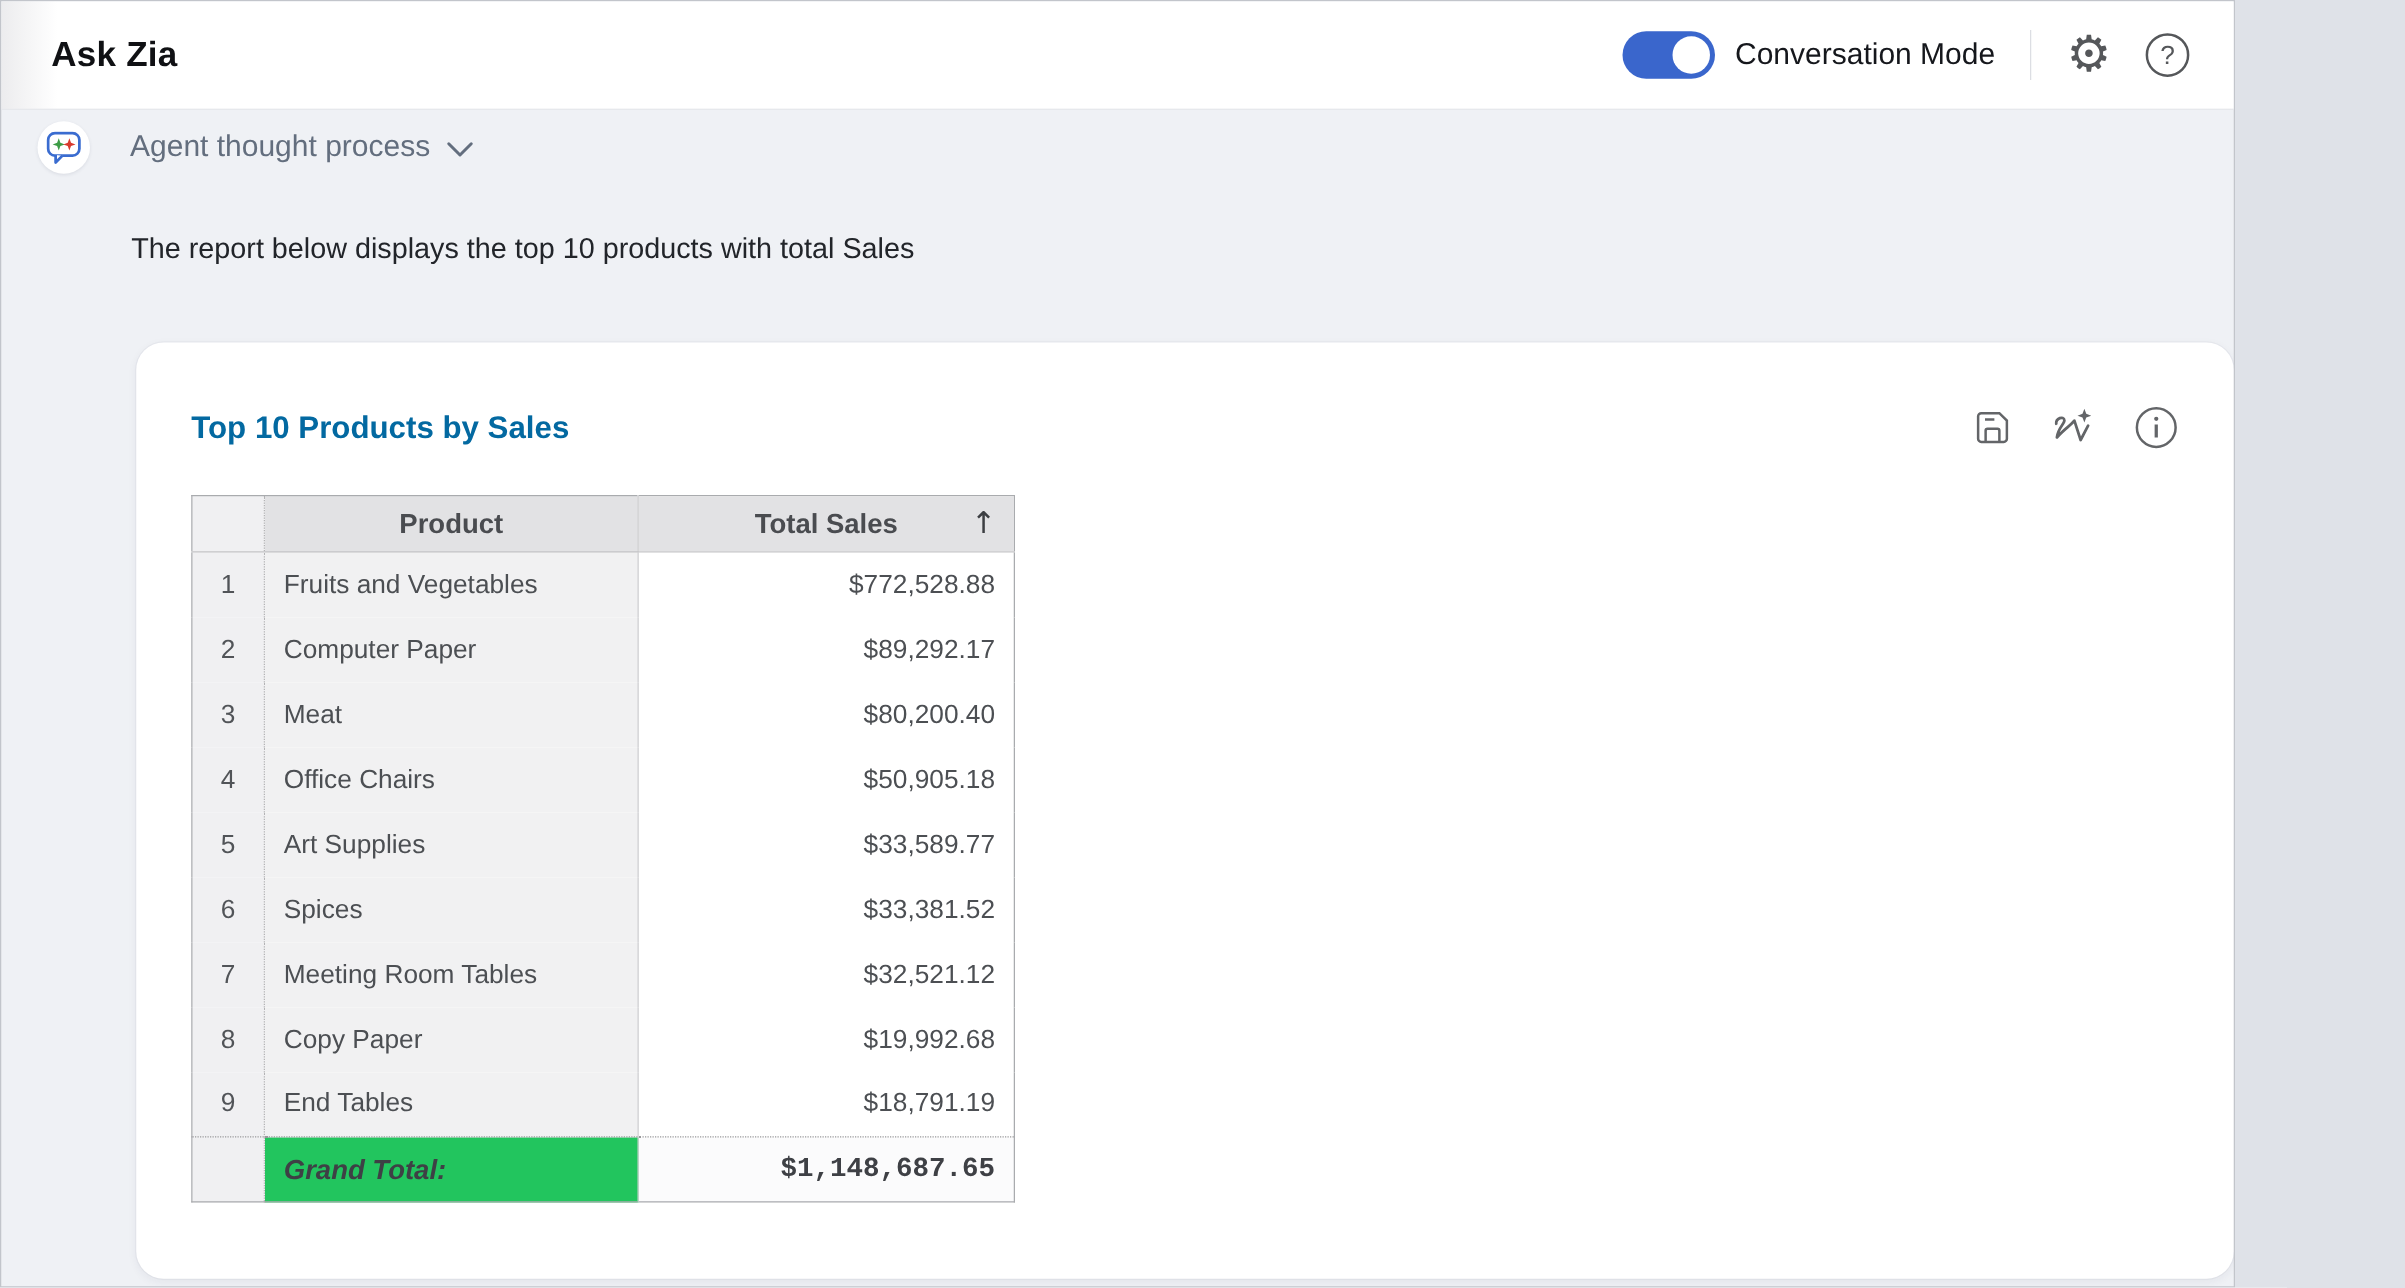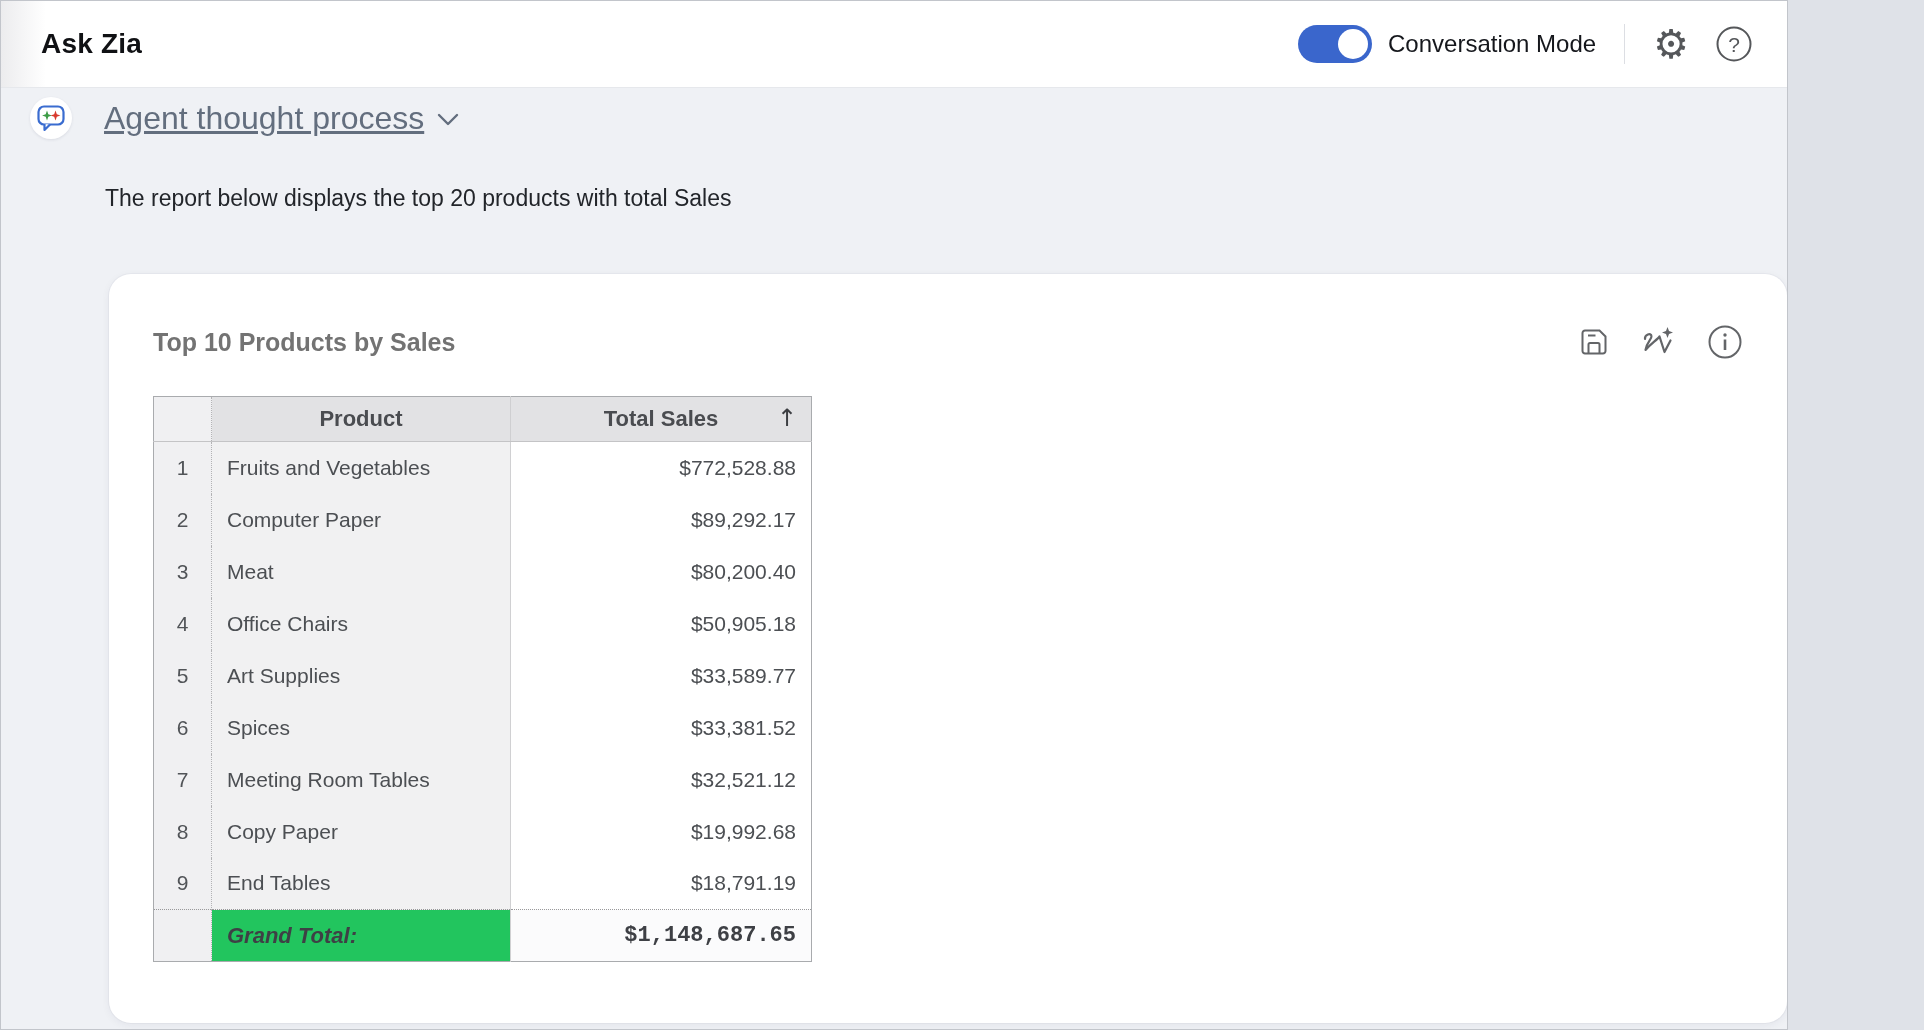--- a/index.html
+++ b/index.html
@@ -22,33 +22,33 @@
   .toggle .knob { position:absolute; top:4px; right:4px; width:30px; height:30px; border-radius:50%; background:#fff; }
   .conv-label { font-size:24px; color:#15171c; margin-left:16px; }
   .vdivider { width:1px; height:40px; background:#dcdee3; margin:0 28px; }
   button.icon-btn { background:none; border:0; padding:0; cursor:pointer; display:flex; align-items:center; justify-content:center; color:#55575a; }
   .gear-glyph { font-family:"DejaVu Sans", sans-serif; font-size:40px; line-height:1; color:#55575a; }
   .icon-gap { margin-left:26px; }
   
   .thought { position:absolute; top:96px; left:29px; display:flex; align-items:center; }
   .avatar { width:42px; height:42px; border-radius:50%; background:#fff; box-shadow:0 1px 3px rgba(40,50,80,.10); display:flex; align-items:center; justify-content:center; }
   .thought-toggle { display:flex; align-items:center; margin-left:32px; cursor:pointer; background:none; border:0; padding:0; }
-  .thought-label { font-size:32px; color:#636e7e;text-decoration:underline; }
+  .thought-label { font-size:24px; color:#636e7e; }
   .chev { margin-left:13px; margin-top:3px; }
   
   .message { position:absolute; top:184px; left:104px; font-size:23px; color:#22252a; }
   
   .card {
     position:absolute; top:273px; left:108px; width:1678px; height:749px;
     background:#fff; border-radius:22px;
     box-shadow:0 2px 8px rgba(30,40,70,.06), 0 0 0 1px rgba(30,40,70,.03);
     padding:50px 44px 0 44px;
   }
   .card-head { display:flex; align-items:center; justify-content:space-between; margin-bottom:36px; }
-  .card-title { font-size:25px; font-weight:700; color:#737373; }
+  .card-title { font-size:25px; font-weight:700; color:#0369a1; }
   .card-actions { display:flex; align-items:center; gap:30px; }
   .card-actions button { color:#636568; }
   
   table.report { border-collapse:collapse; border:1px solid #a9abae; table-layout:fixed; }
   col.c-num { width:58px; } col.c-prod { width:299px; } col.c-val { width:301px; }
   th, td { font-family:"Liberation Sans", sans-serif; }
   thead th { height:45px; font-size:22px; font-weight:700; color:#4a4c50; border-bottom:1px solid #c4c4c6; }
   th.th-num  { background:#f0f0f2; border-right:1px dotted #b3b3b5; }
   th.th-prod { background:#e2e2e4; border-right:1px solid #cfcfd1; text-align:center; }
   th.th-val  { background:#e2e2e4; text-align:center; position:relative; }
@@ -98,21 +98,21 @@
       </svg>
     </div>
     <button class="thought-toggle">
       <span class="thought-label">Agent thought process</span>
       <svg class="chev" width="22" height="13" viewBox="0 0 22 13">
         <polyline points="2,2 11,11 20,2" fill="none" stroke="#636e7e" stroke-width="2.4" stroke-linecap="round" stroke-linejoin="round"></polyline>
       </svg>
     </button>
   </div>
 
-  <p class="message">The report below displays the top 20 products with total Sales</p>
+  <p class="message">The report below displays the top 10 products with total Sales</p>
 
   <section class="card">
     <div class="card-head">
       <h2 class="card-title">Top 10 Products by Sales</h2>
       <div class="card-actions">
         <button class="icon-btn">
           <svg width="34" height="34" viewBox="0 0 34 34">
             <path d="M8 5.5 H22.5 L28.5 11.5 V26 a2.5 2.5 0 0 1 -2.5 2.5 H8 a2.5 2.5 0 0 1 -2.5 -2.5 V8 a2.5 2.5 0 0 1 2.5 -2.5 Z" fill="none" stroke="#636568" stroke-width="2"></path>
             <line x1="11" y1="10.5" x2="18.5" y2="10.5" stroke="#636568" stroke-width="2"></line>
             <path d="M11.5 28 V19.5 a1.5 1.5 0 0 1 1.5 -1.5 h8 a1.5 1.5 0 0 1 1.5 1.5 V28" fill="none" stroke="#636568" stroke-width="2"></path>

